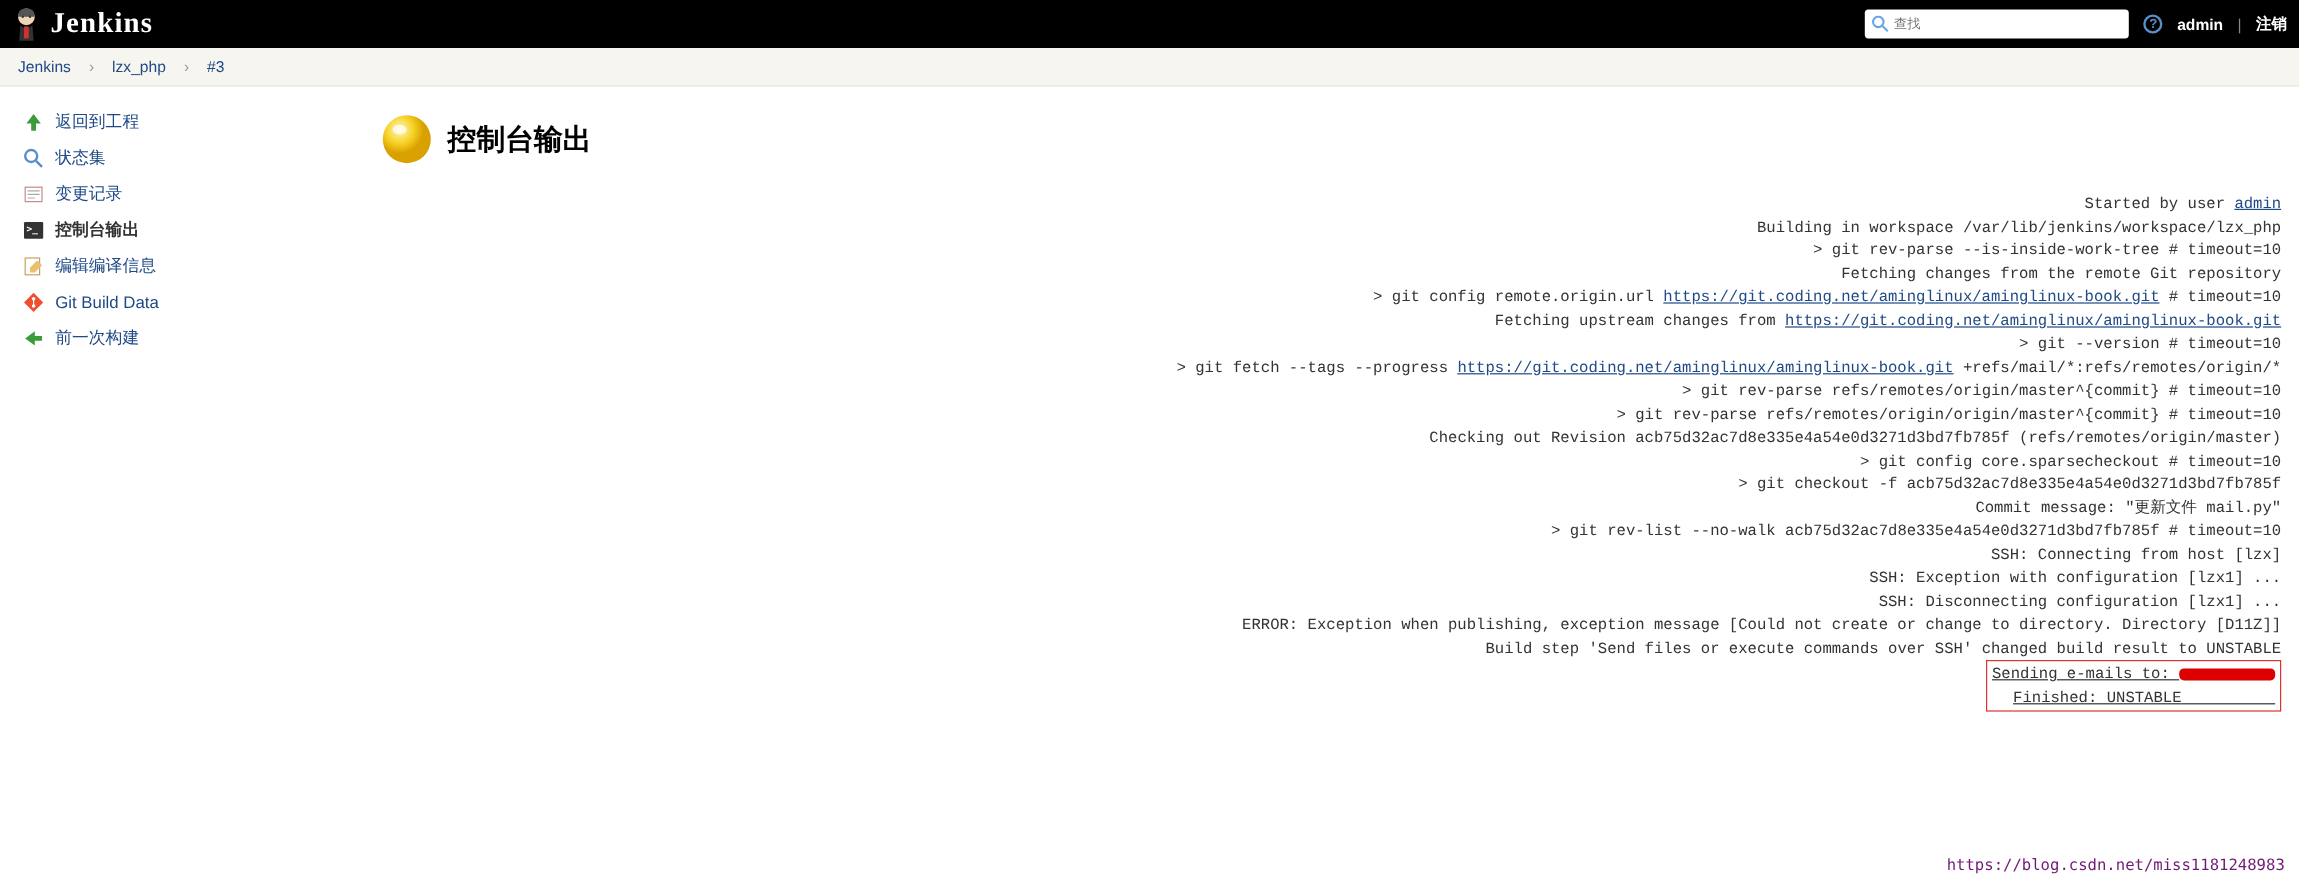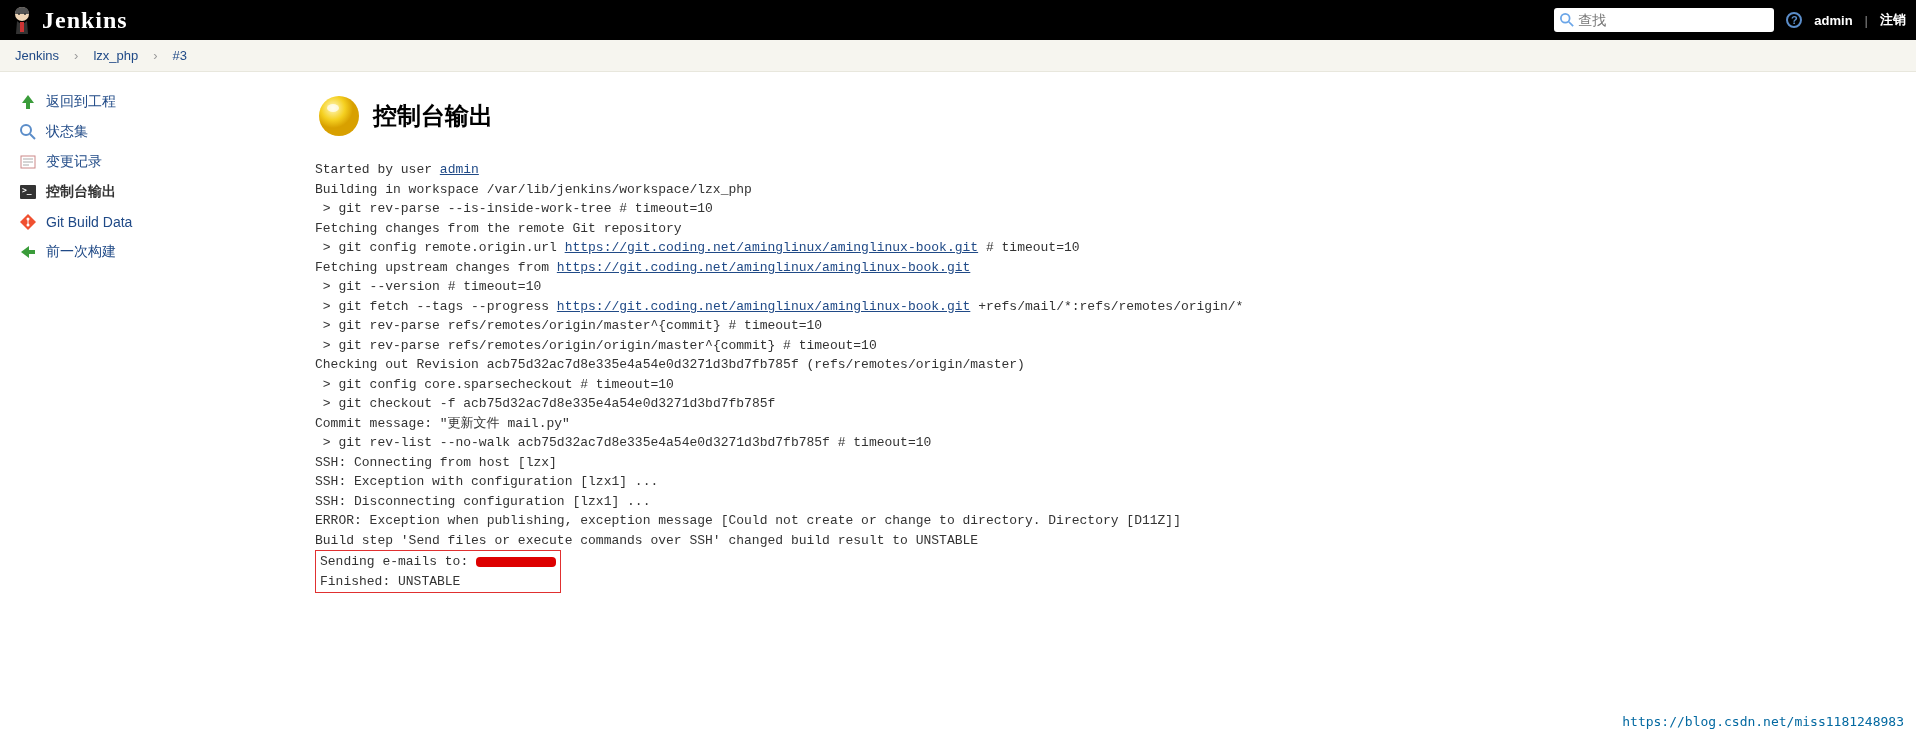--- a/index.html
+++ b/index.html
@@ -5,53 +5,53 @@
     * { margin: 0; padding: 0; box-sizing: border-box; }
     body { font-family: Helvetica, Arial, sans-serif; font-size: 13px; background: #fff; }
     
     
     .header { background: #000; color: #fff; height: 40px; display: flex; align-items: center; padding: 0 10px; }
     .logo-section { display: flex; align-items: center; flex: 1; }
     .logo-img { width: 24px; height: 32px; margin-right: 8px; }
     .logo-text { font-family: Georgia, serif; font-size: 24px; font-weight: bold; letter-spacing: 1px; }
     .header-right { display: flex; align-items: center; gap: 12px; }
     .search-box { display: flex; align-items: center; background: #fff; border-radius: 3px; padding: 2px 6px; width: 220px; height: 24px; }
-    .search-input { border: none; outline: none; flex: 1; font-size: 14px; padding-left: 4px; }
+    .search-input { border: none; outline: none; flex: 1; font-size: 11px; padding-left: 4px; }
     .help-icon { width: 16px; height: 16px; border: 2px solid #5b8dc9; border-radius: 50%; color: #5b8dc9; display: flex; align-items: center; justify-content: center; font-size: 11px; font-weight: bold; cursor: pointer; }
     .header-link { color: #fff; text-decoration: none; font-weight: bold; font-size: 13px; }
     .header-sep { color: #888; }
     
     
     .breadcrumb { background: #f6f5ef; border-bottom: 1px solid #e8e7dd; padding: 8px 15px; font-size: 13px; display: flex; align-items: center; gap: 15px; }
     .breadcrumb a { color: #204a87; text-decoration: none; }
     .breadcrumb-sep { color: #999; }
     
     
-    .main-layout { display: flex; }
+    .main-layout { display: flex; text-align: right; }
     .sidebar { width: 300px; padding: 15px 10px; }
     .content { flex: 1; padding: 20px 15px; }
     
     
     .task { display: flex; align-items: center; padding: 5px 8px; cursor: pointer; color: #204a87; font-size: 14px; }
     .task-icon { width: 20px; height: 20px; margin-right: 8px; display: inline-flex; align-items: center; justify-content: center; }
     .task.sub { padding-left: 30px; }
     .task.active { font-weight: bold; color: #333; }
     .task.active .task-label { color: #333; }
     
     
     .page-title-row { display: flex; align-items: center; gap: 10px; margin-bottom: 20px; }
     .ball-icon { width: 48px; height: 48px; }
     .page-title { font-size: 24px; font-weight: bold; }
     
     .console { font-family: "Courier New", monospace; font-size: 13px; line-height: 1.5; white-space: pre-wrap; color: #333; }
     .console a { color: #204a87; text-decoration: underline; }
-    .red-box { border: 1px solid #e03030; display: inline-block; padding: 1px 4px; }
+    .red-box { border: 1px solid #e03030; display: inline-block; padding: 1px 4px; text-decoration: underline; }
     .redacted { display: inline-block; width: 80px; height: 10px; background: #d00; border-radius: 4px; vertical-align: middle; }
     
-    .watermark { position: fixed; bottom: 8px; right: 12px; color: #0369a1; font-size: 13px; font-family: monospace; }
+    .watermark { position: fixed; bottom: 8px; right: 12px; color: #701a75; font-size: 13px; font-family: monospace; }
   </style>
 </head>
 <body>
 
 <div class="header">
   <div class="logo-section">
     <svg class="logo-img" viewBox="0 0 24 32">
       <circle cx="12" cy="10" r="7" fill="#f0d6b8"></circle>
       <path d="M5 10 Q5 3 12 3 Q19 3 19 10" fill="#555"></path>
       <circle cx="9" cy="10" r="1" fill="#333"></circle>
@@ -116,20 +116,29 @@
       <span class="task-label">变更记录</span>
     </div>
     <div class="task active">
       <span class="task-icon">
           <svg width="18" height="18" viewBox="0 0 18 18">
             <rect x="1" y="2" width="16" height="14" fill="#333" rx="1"></rect>
             <text x="3" y="10" fill="#fff" font-size="8" font-family="monospace">&gt;_</text>
           </svg>
         </span>
       <span class="task-label">控制台输出</span>
+    </div>
+    <div class="task">
+      <span class="task-icon">
+          <svg width="18" height="18" viewBox="0 0 18 18">
+            <rect x="2" y="2" width="12" height="14" fill="#fff" stroke="#c8a060"></rect>
+            <path d="M12 4 L16 8 L10 14 L6 14 L6 10 Z" fill="#e8c070"></path>
+          </svg>
+        </span>
+      <span class="task-label">编辑编译信息</span>
     </div>
     <div class="task">
       <span class="task-icon">
           <svg width="18" height="18" viewBox="0 0 18 18">
             <path d="M9 1 L17 9 L9 17 L1 9 Z" fill="#f05030"></path>
             <circle cx="9" cy="6" r="1.5" fill="#fff"></circle>
             <circle cx="9" cy="12" r="1.5" fill="#fff"></circle>
             <line x1="9" y1="6" x2="9" y2="12" stroke="#fff" stroke-width="1"></line>
           </svg>
         </span>

